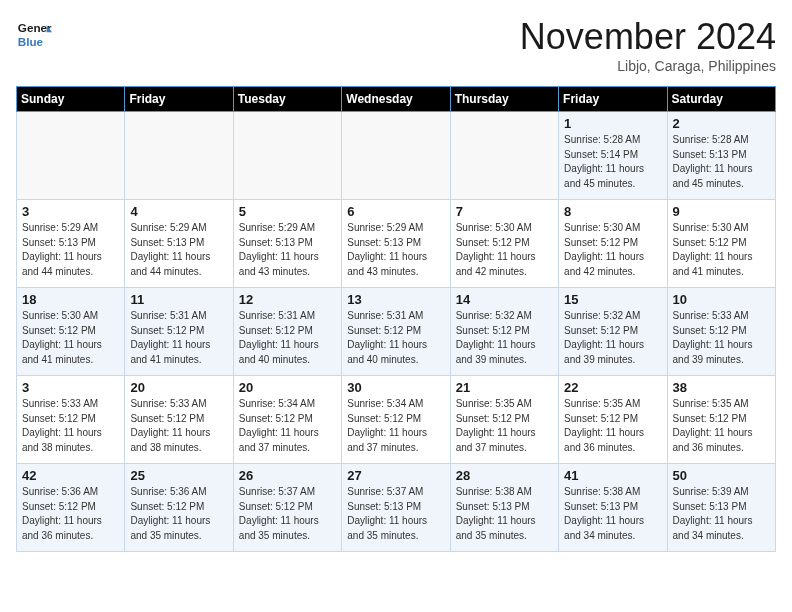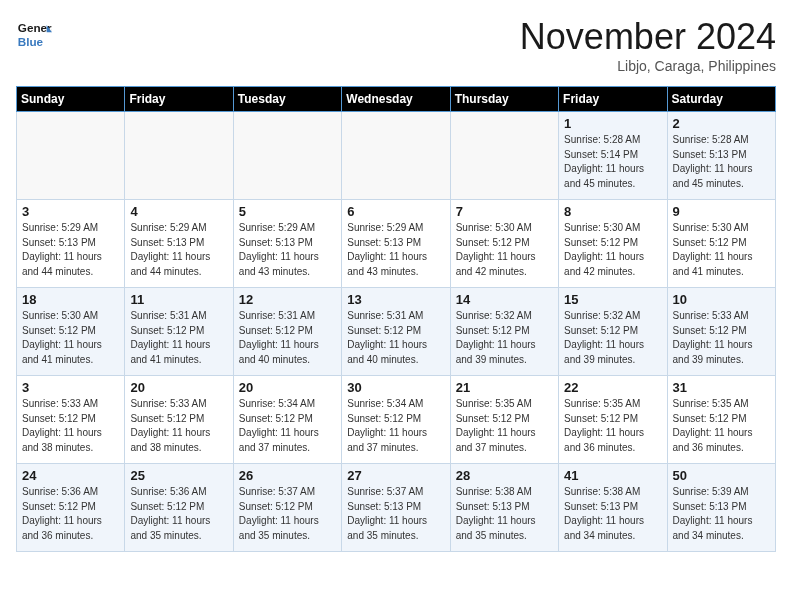--- a/index.html
+++ b/index.html
@@ -266,30 +266,30 @@
 and 37 minutes.</div>
         </td>
         <td>
           <div class="day-number">22</div>
           <div class="day-info" style="white-space: pre-line;">Sunrise: 5:35 AM
 Sunset: 5:12 PM
 Daylight: 11 hours
 and 36 minutes.</div>
         </td>
         <td>
-          <div class="day-number">31</div>
+          <div class="day-number">38</div>
           <div class="day-info" style="white-space: pre-line;">Sunrise: 5:35 AM
 Sunset: 5:12 PM
 Daylight: 11 hours
 and 36 minutes.</div>
         </td>
       </tr>
       <tr>
         <td>
-          <div class="day-number">24</div>
+          <div class="day-number">42</div>
           <div class="day-info" style="white-space: pre-line;">Sunrise: 5:36 AM
 Sunset: 5:12 PM
 Daylight: 11 hours
 and 36 minutes.</div>
         </td>
         <td>
           <div class="day-number">25</div>
           <div class="day-info" style="white-space: pre-line;">Sunrise: 5:36 AM
 Sunset: 5:12 PM
 Daylight: 11 hours

